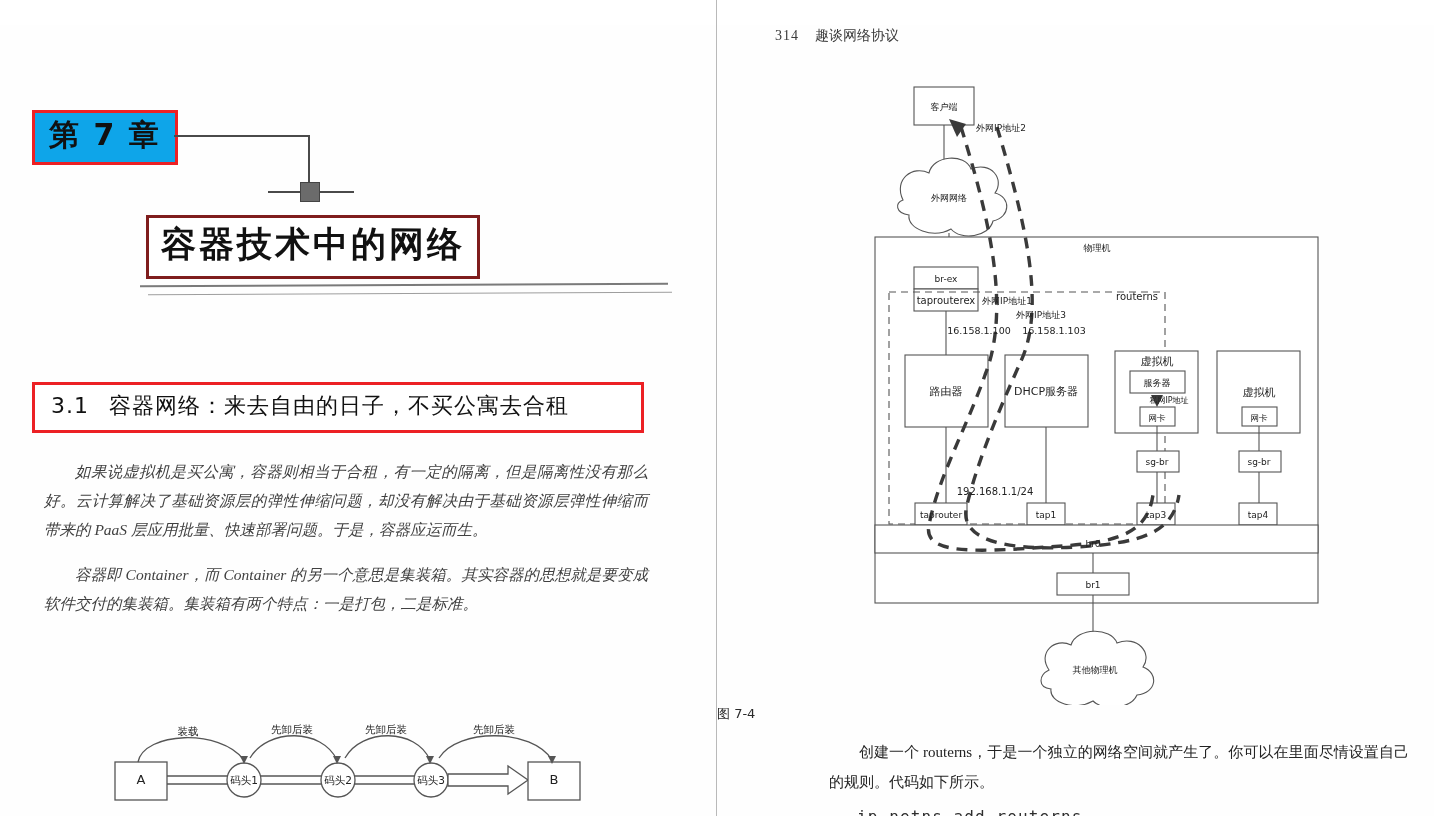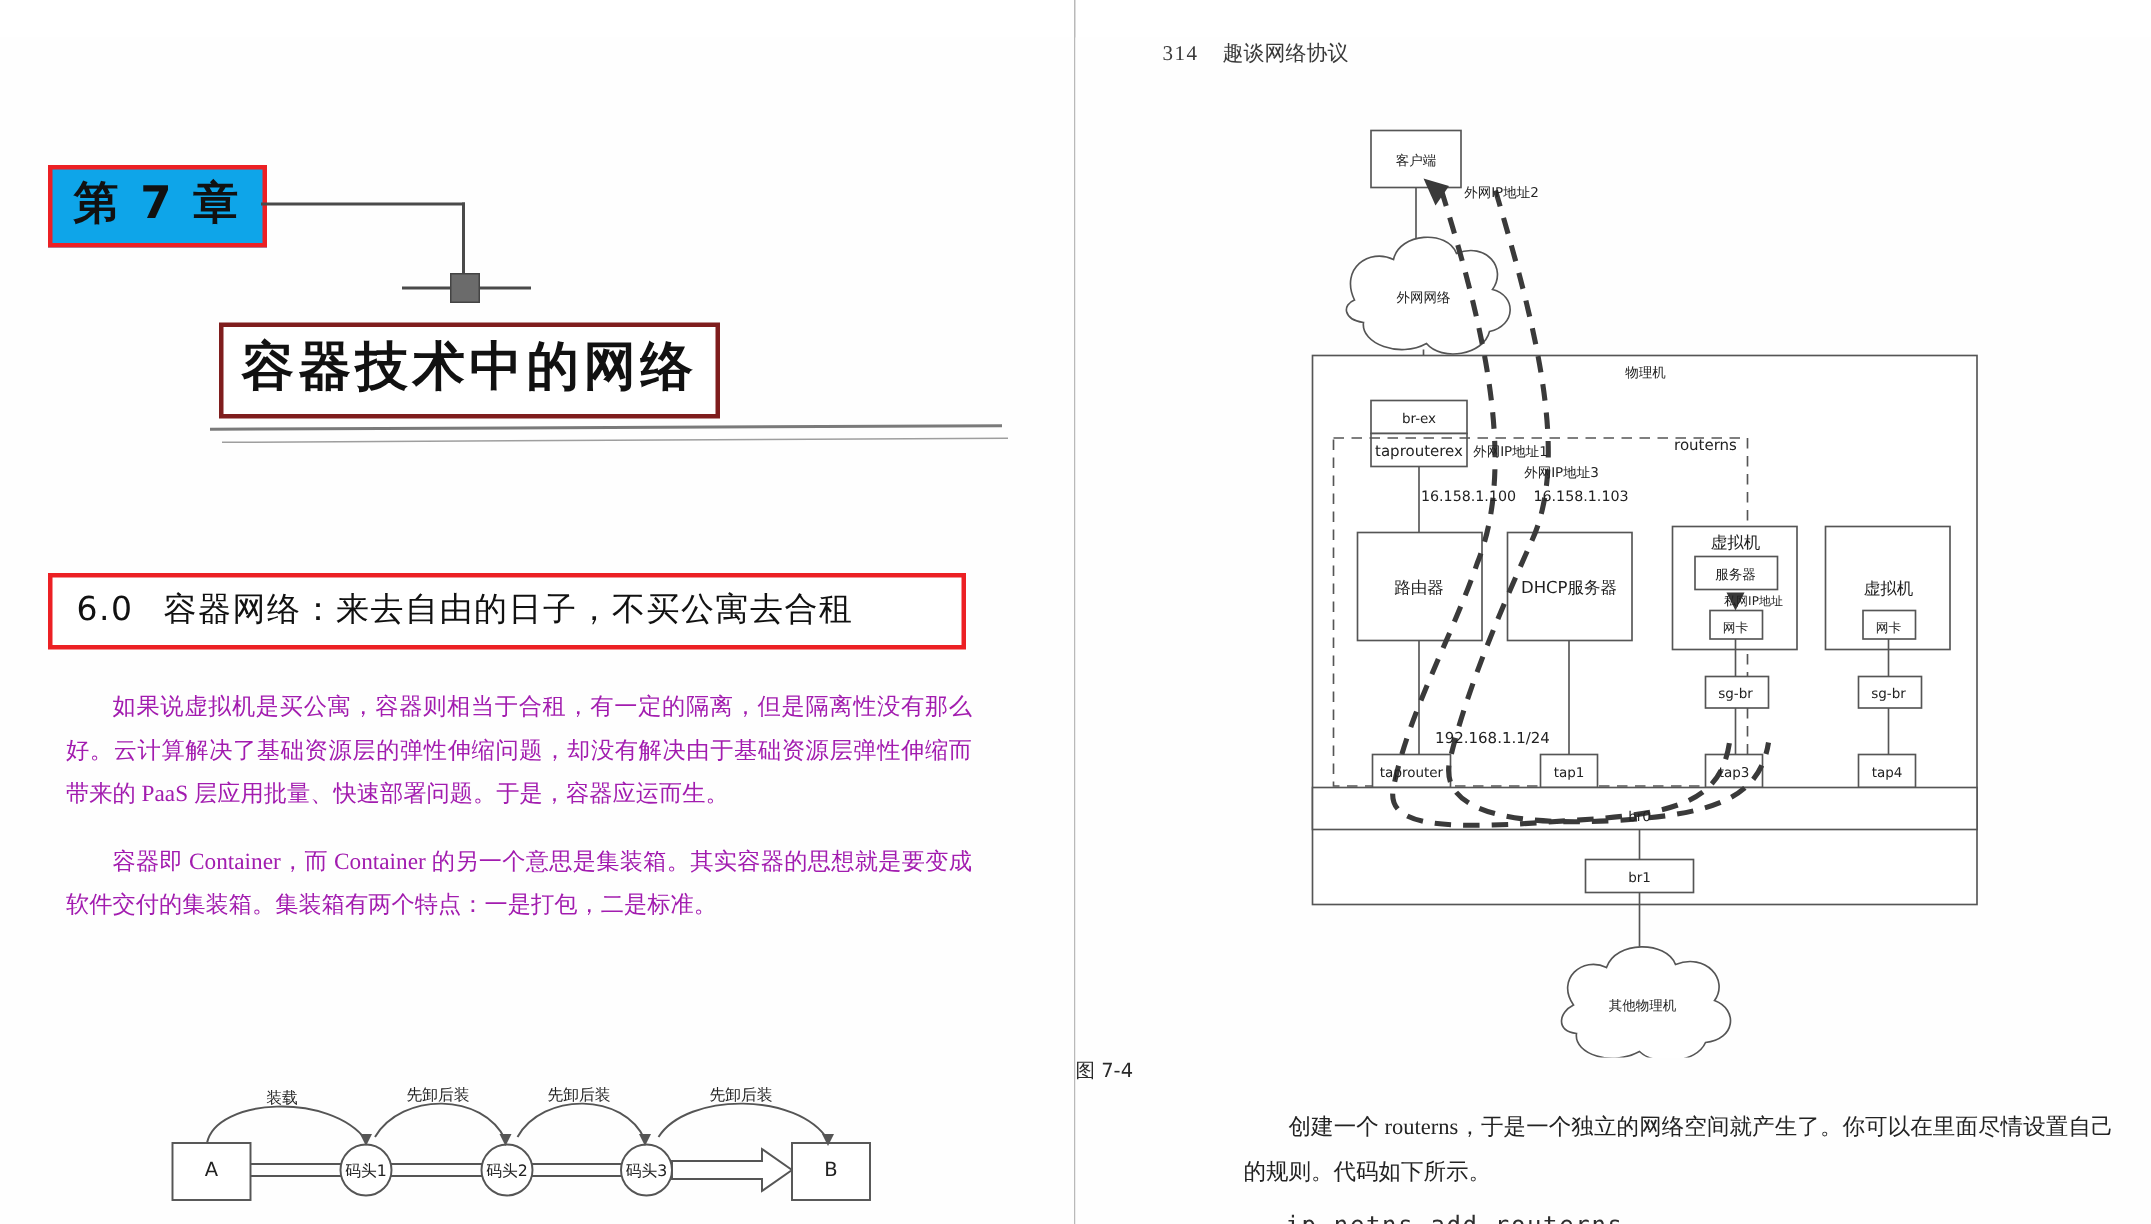--- a/index.html
+++ b/index.html
@@ -50,22 +50,23 @@
     white-space:nowrap;
   }
   .section-title .sec-num{margin-right:20px;}
 
   .body-block{position:absolute;left:44px;width:604px;}
   p.para{
     margin:0 0 16px 0;
     font-size:15.5px;line-height:29px;
     text-indent:2em;
     text-align:justify;
-    color:#a21caf;
+    color:#404040;
     font-family:"Liberation Serif","DejaVu Serif",serif;
+    font-style:italic;
   }
 
   
   #fig71-wrap{position:absolute;left:100px;top:695px;width:500px;height:118px;}
   .fig-caption{
     position:absolute;text-align:left;
     font-size:13px;color:#2a2a2a;
     font-family:"DejaVu Sans","Liberation Sans",sans-serif;
   }
 
@@ -103,21 +104,21 @@
   <div class="deco-line-h" style="left:308px;top:110px;width:2px;height:50px;"></div>
   <div class="deco-line-h" style="left:268px;top:166px;width:86px;height:2px;"></div>
   <div class="deco-square" style="left:300px;top:157px;width:18px;height:18px;"></div>
 
   <div class="chapter-title">容器技术中的网络</div>
 
   <div class="rule" style="left:140px;top:259px;width:528px;transform:rotate(-0.25deg);"></div>
   <div class="rule thin" style="left:148px;top:268px;width:524px;transform:rotate(-0.3deg);"></div>
 
   <div class="section-title">
-    <span class="sec-num">6.0</span><span>容器网络：来去自由的日子，不买公寓去合租</span>
+    <span class="sec-num">3.1</span><span>容器网络：来去自由的日子，不买公寓去合租</span>
   </div>
 
   <div class="body-block" style="top:432px;">
     <p class="para">如果说虚拟机是买公寓，容器则相当于合租，有一定的隔离，但是隔离性没有那么好。云计算解决了基础资源层的弹性伸缩问题，却没有解决由于基础资源层弹性伸缩而带来的 PaaS 层应用批量、快速部署问题。于是，容器应运而生。</p>
     <p class="para">容器即 Container，而 Container 的另一个意思是集装箱。其实容器的思想就是要变成软件交付的集装箱。集装箱有两个特点：一是打包，二是标准。</p>
   </div>
 
   <div id="fig71-wrap">
     <svg width="500" height="118" viewBox="0 0 500 118">
       <g stroke="#555" fill="none" stroke-width="1.3">

